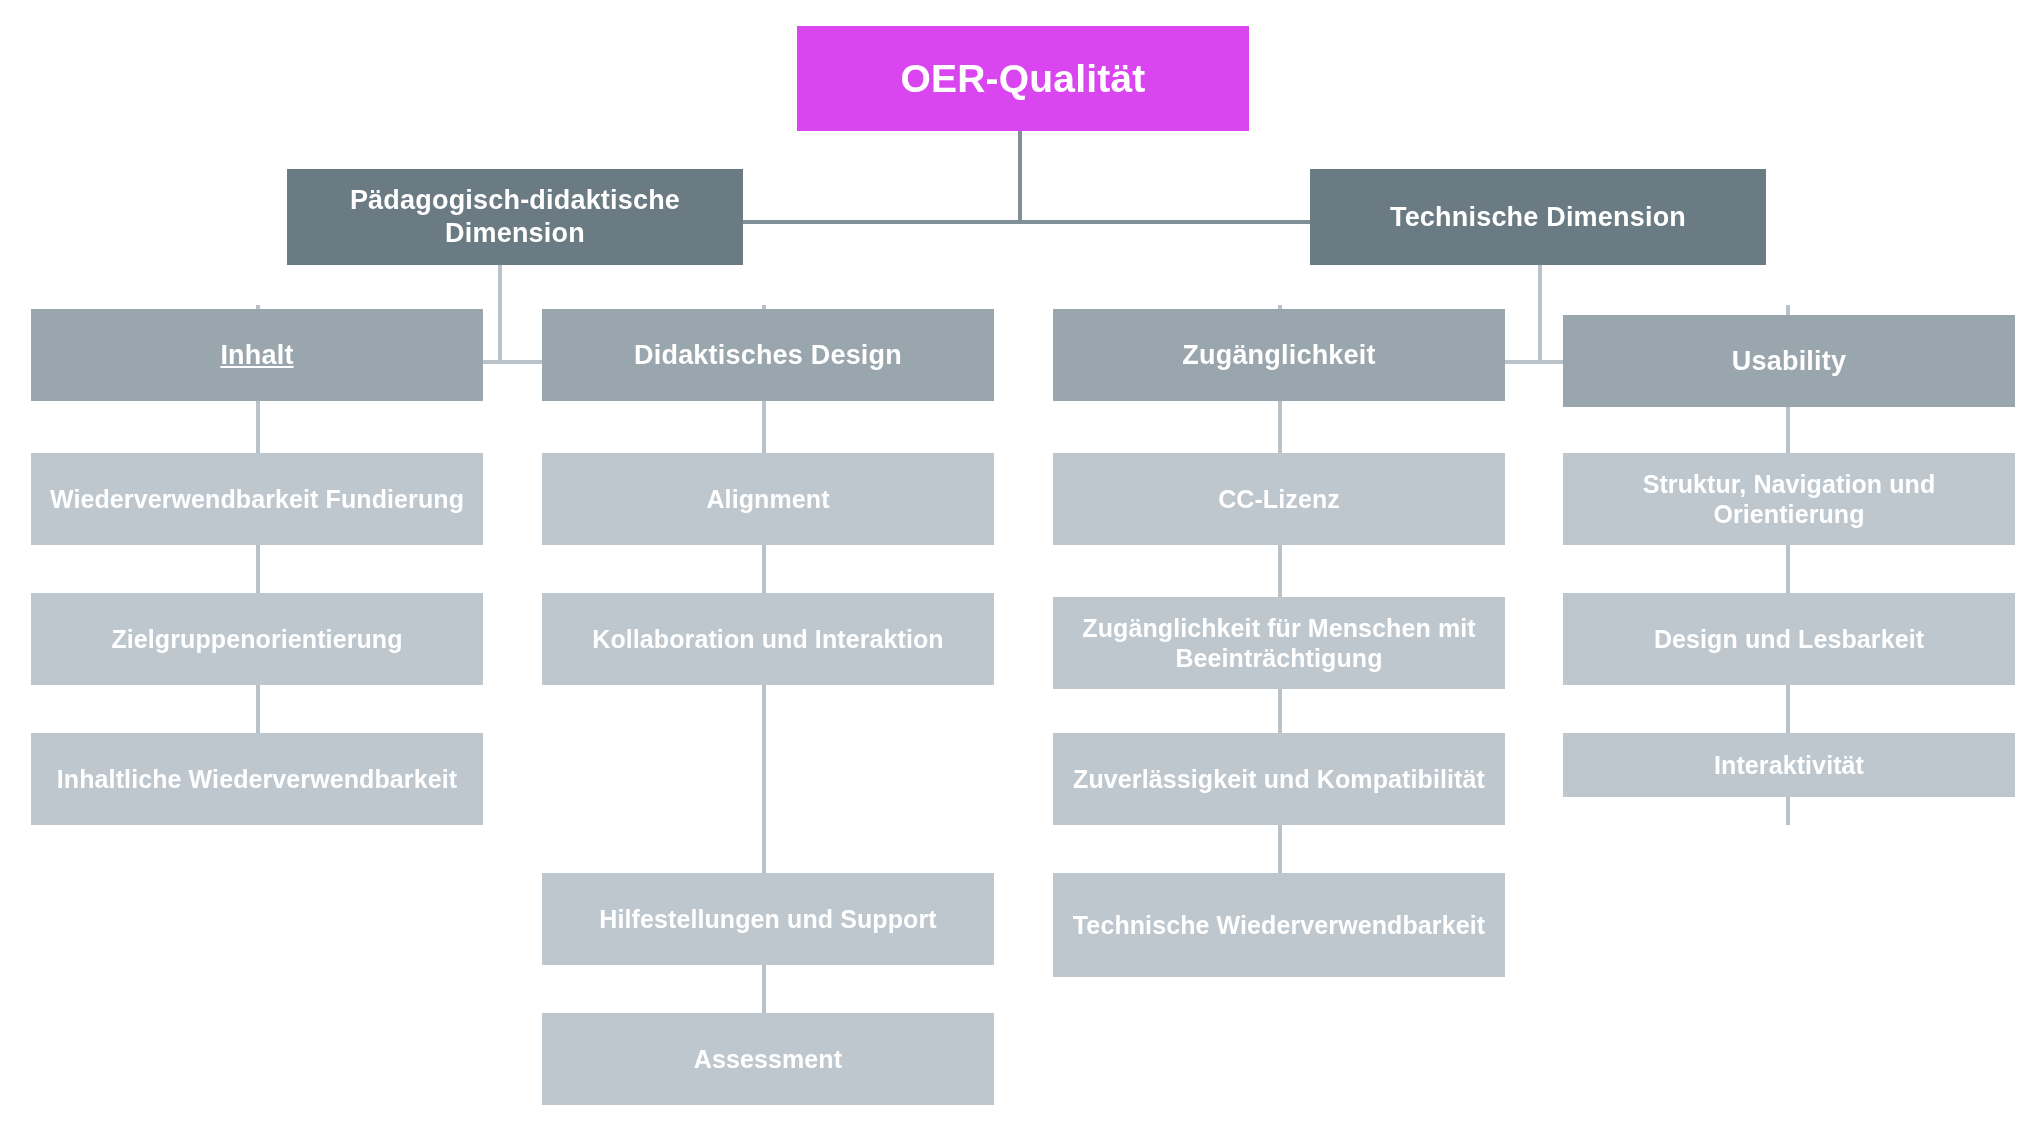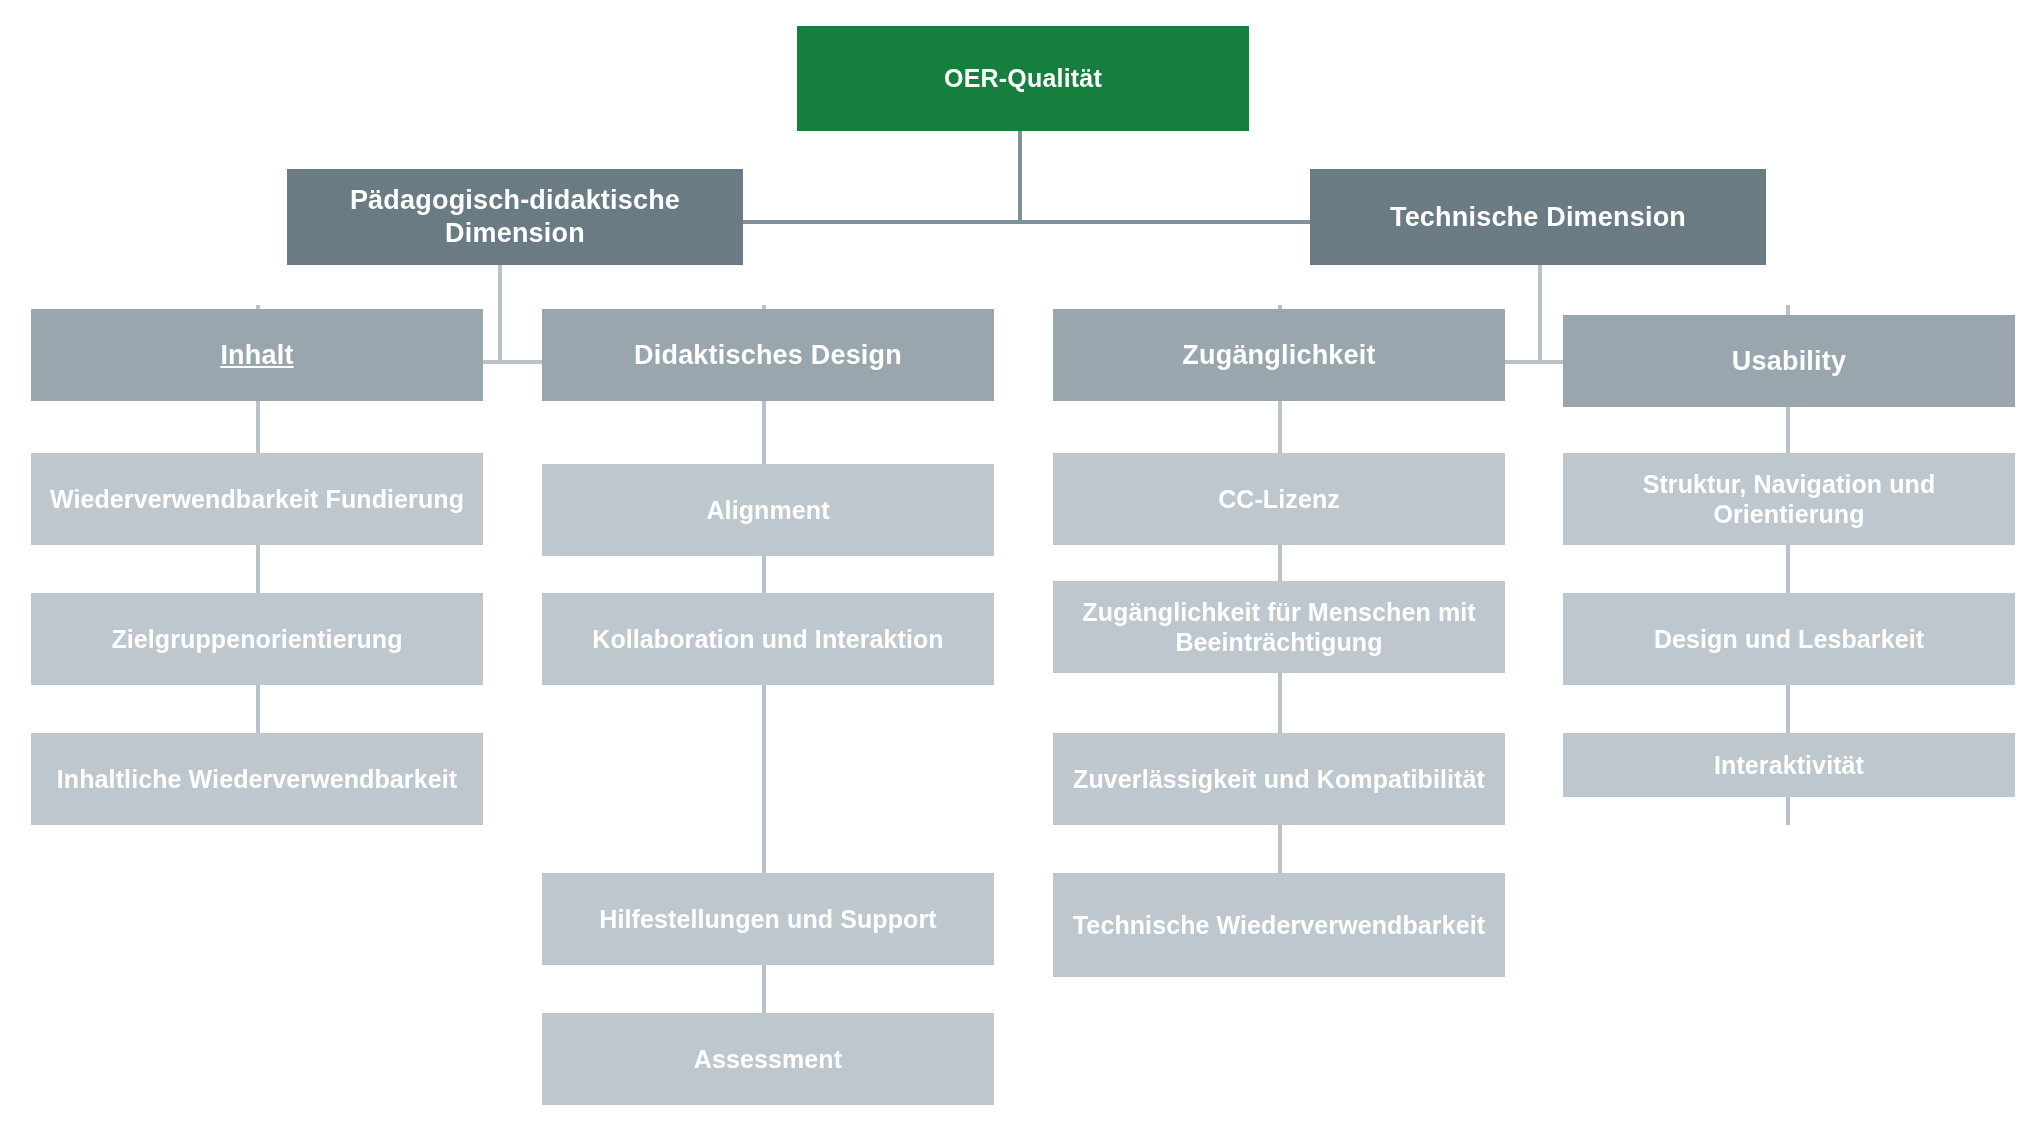--- a/index.html
+++ b/index.html
@@ -18,21 +18,21 @@
     align-items:center;
     justify-content:center;
     text-align:center;
     color:#ffffff;
     font-weight:bold;
     line-height:1.22;
     padding:4px 10px;
     z-index:3;
   }
 
-  .lvl-root{background:#15803d;font-size:25px;letter-spacing:.2px;}
+  .lvl-root{background:#d946ef;font-size:39px;letter-spacing:.2px;}
   .lvl-dim {background:#6a7b83;font-size:27px;letter-spacing:.2px;}
   .lvl-cat {background:#99a6ad;font-size:27px;letter-spacing:.2px;}
   .lvl-leaf{background:#bec6ce;font-size:25px;letter-spacing:.1px;}
 
   .conn{position:absolute;background:#b9c2c8;z-index:1;}
   .conn.v{width:4px;}
   .conn.h{height:4px;}
   .conn.dark{background:#7f9099;}
 </style>
 </head>
@@ -70,27 +70,27 @@
   <div class="node lvl-cat" style="left:542px;top:309px;width:452px;height:92px;">Didaktisches Design</div>
 
   <div class="node lvl-cat" style="left:1053px;top:309px;width:452px;height:92px;">Zugänglichkeit</div>
 
   <div class="node lvl-cat" style="left:1563px;top:315px;width:452px;height:92px;">Usability</div>
 
   <div class="node lvl-leaf" style="left:31px;top:453px;width:452px;height:92px;">Wiederverwendbarkeit Fundierung</div>
   <div class="node lvl-leaf" style="left:31px;top:593px;width:452px;height:92px;">Zielgruppenorientierung</div>
   <div class="node lvl-leaf" style="left:31px;top:733px;width:452px;height:92px;">Inhaltliche Wiederverwendbarkeit</div>
 
-  <div class="node lvl-leaf" style="left:542px;top:453px;width:452px;height:92px;margin-top:11px;">Alignment</div>
+  <div class="node lvl-leaf" style="left:542px;top:453px;width:452px;height:92px;">Alignment</div>
   <div class="node lvl-leaf" style="left:542px;top:593px;width:452px;height:92px;">Kollaboration und Interaktion</div>
   <div class="node lvl-leaf" style="left:542px;top:873px;width:452px;height:92px;">Hilfestellungen und Support</div>
   <div class="node lvl-leaf" style="left:542px;top:1013px;width:452px;height:92px;">Assessment</div>
 
   <div class="node lvl-leaf" style="left:1053px;top:453px;width:452px;height:92px;">CC-Lizenz</div>
-  <div class="node lvl-leaf" style="left:1053px;top:581px;width:452px;height:92px;">Zugänglichkeit für Menschen mit Beeinträchtigung</div>
+  <div class="node lvl-leaf" style="left:1053px;top:597px;width:452px;height:92px;">Zugänglichkeit für Menschen mit Beeinträchtigung</div>
   <div class="node lvl-leaf" style="left:1053px;top:733px;width:452px;height:92px;">Zuverlässigkeit und Kompatibilität</div>
   <div class="node lvl-leaf" style="left:1053px;top:873px;width:452px;height:104px;">Technische Wiederverwendbarkeit</div>
 
   <div class="node lvl-leaf" style="left:1563px;top:453px;width:452px;height:92px;">Struktur, Navigation und Orientierung</div>
   <div class="node lvl-leaf" style="left:1563px;top:593px;width:452px;height:92px;">Design und Lesbarkeit</div>
   <div class="node lvl-leaf" style="left:1563px;top:733px;width:452px;height:64px;">Interaktivität</div>
 
 </div>
 
 </body></html>

